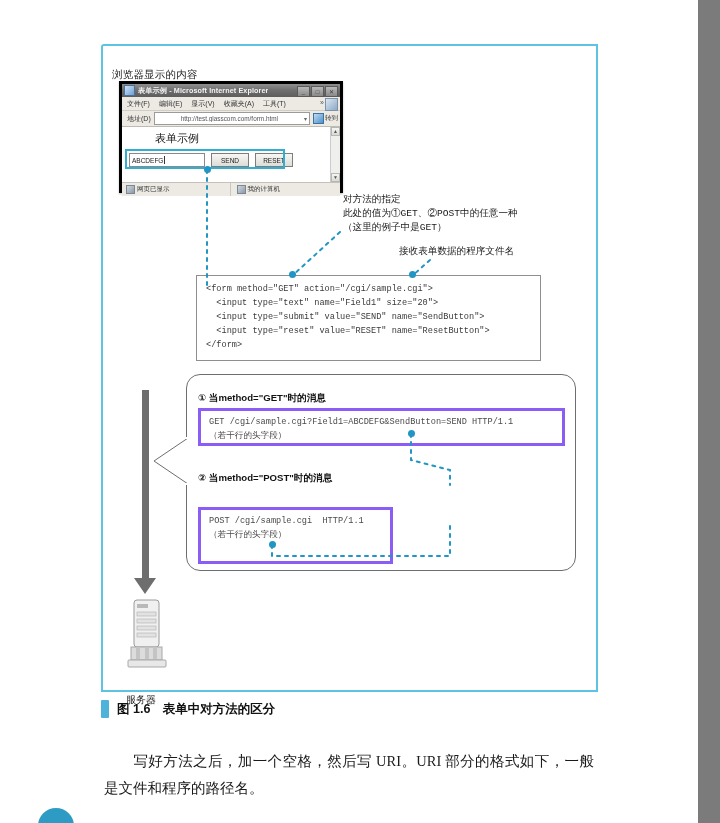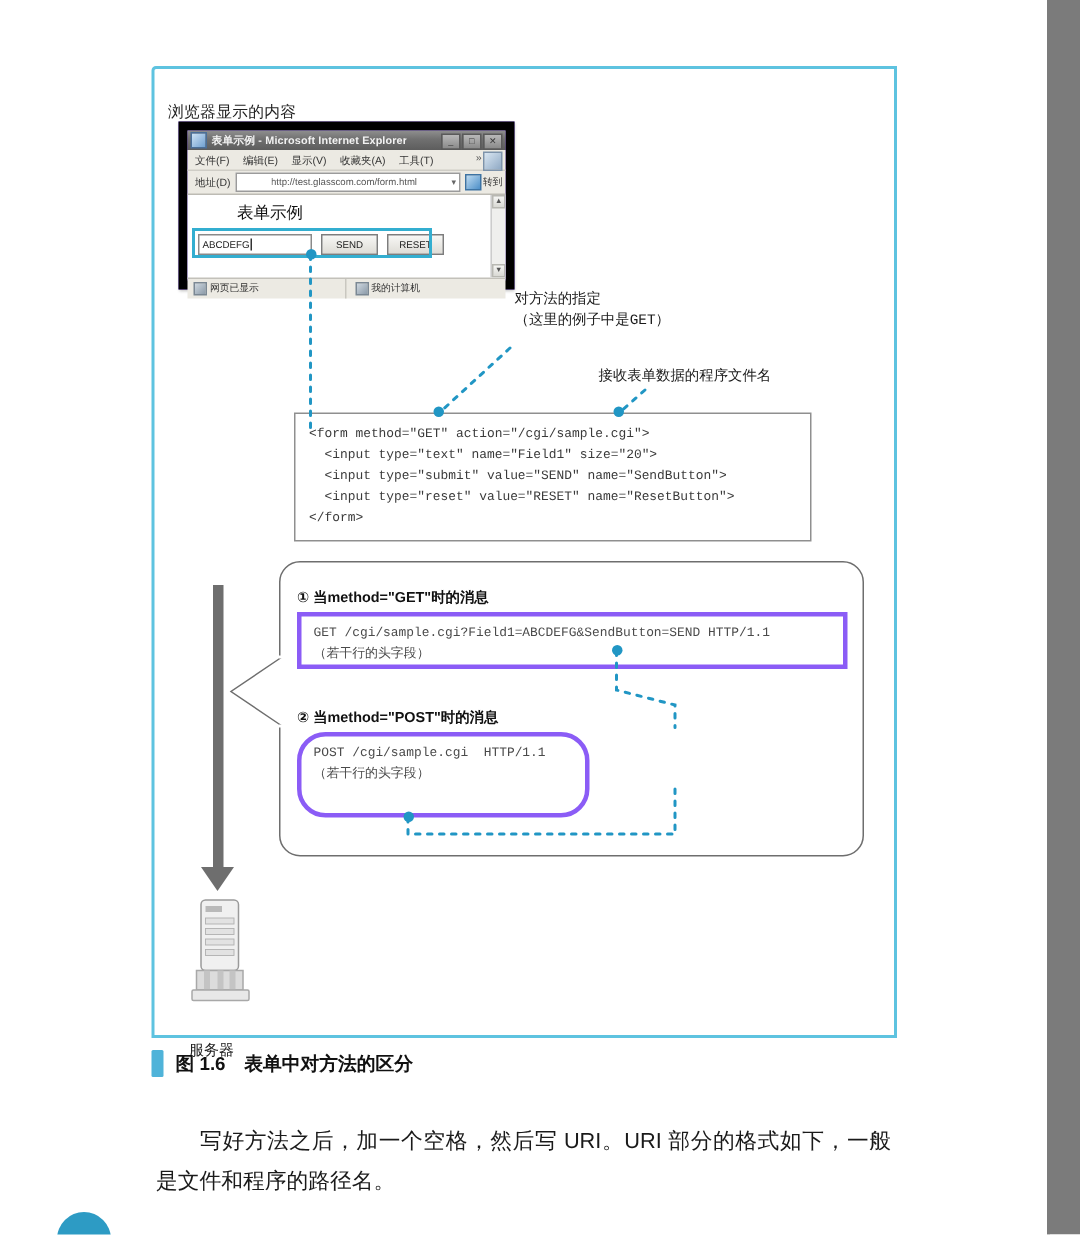--- a/index.html
+++ b/index.html
@@ -49,22 +49,22 @@
     font-size: 10.5px;
     color: #222;
     letter-spacing: 0.2px;
   }
 
   
   .ie-window {
     position: absolute;
     left: 119px; top: 81px;
     width: 224px; height: 112px;
-    background: #8b5cf6;
-    border: 6px solid #000000;
+    background: #d946ef;
+    border: 3px solid #000000;
     box-sizing: border-box;
     box-shadow: 0 1px 2px rgba(0,0,0,0.25);
   }
   .ie-titlebar {
     height: 13px;
     background: linear-gradient(to bottom, #8f8f8f 0%, #707070 45%, #5d5d5d 100%);
     display: flex; align-items: center;
     padding: 0 2px;
     position: relative;
   }
@@ -307,21 +307,21 @@
   .msg-title.post { left: 198px; top: 472px; }
 
   .msg-box {
     position: absolute;
     border: 3px solid #8b5cf6;
     background: #fff;
     box-sizing: border-box;
     padding: 5px 8px;
   }
   .msg-box.get  { left: 198px; top: 408px; width: 367px; height: 38px; }
-  .msg-box.post { left: 198px; top: 488px; width: 195px; height: 57px; border-radius: 19px; }
+  .msg-box.post { left: 198px; top: 507px; width: 195px; height: 57px; }
   .msg-line {
     font-family: "Liberation Mono", "DejaVu Sans Mono", monospace;
     font-size: 8.6px;
     line-height: 1.6;
     color: #4a4a4a;
     white-space: pre;
   }
 
   
   .dot-end {
@@ -378,21 +378,21 @@
     font-size: 12.5px;
     font-weight: bold;
     color: #111;
   }
 
   
   .body-para {
     position: absolute;
     left: 104px; top: 748px;
     width: 490px;
-    font-family: Liberation Sans, sans-serif;
+    font-family: Liberation Serif, serif;
     font-size: 14.5px;
     line-height: 1.85;
     color: #1a1a1a;
     text-align: justify;
   }
   .body-para .indent { display: inline-block; width: 29px; }
 
   .corner-dot {
     position: absolute;
     left: 38px; top: 808px;
@@ -469,20 +469,21 @@
       </span>
       <span class="ie-status-right">
         <span class="status-ico"></span>
         <span>我的计算机</span>
       </span>
     </div>
   </div>
 
   <div class="ann ann-method">
     <div>对方法的指定</div>
+    <div>此处的值为①GET、②POST中的任意一种</div>
     <div>（这里的例子中是GET）</div>
   </div>
 
   <div class="ann ann-file">接收表单数据的程序文件名</div>
 
   <div class="ann ann-input">
     <div>网页上的输入框中</div>
     <div>填写的信息</div>
   </div>
 

